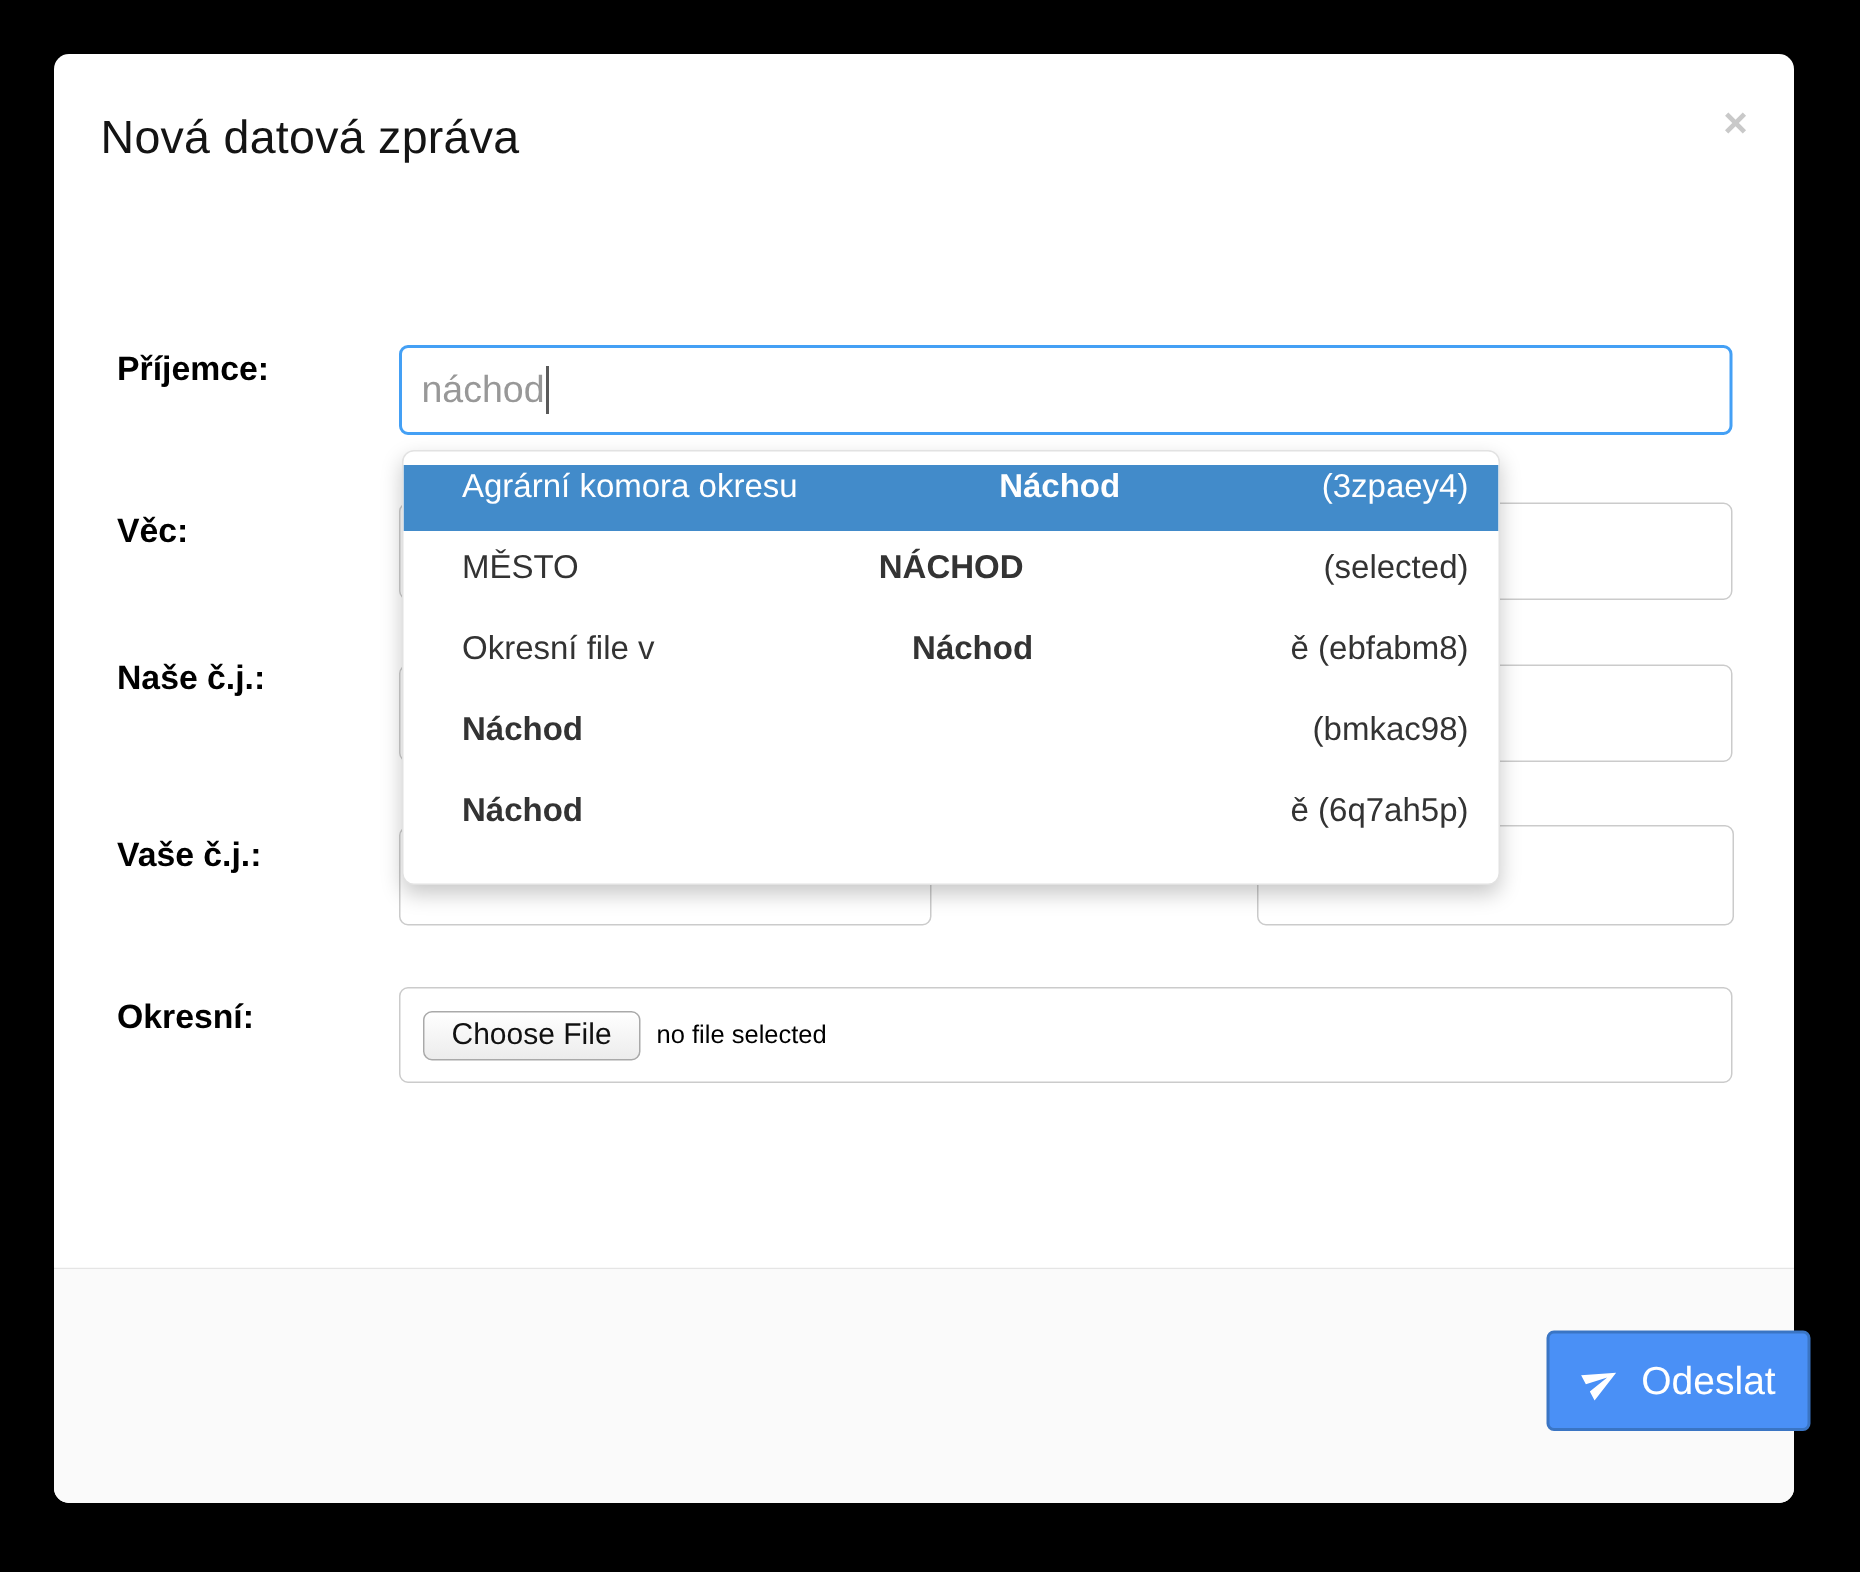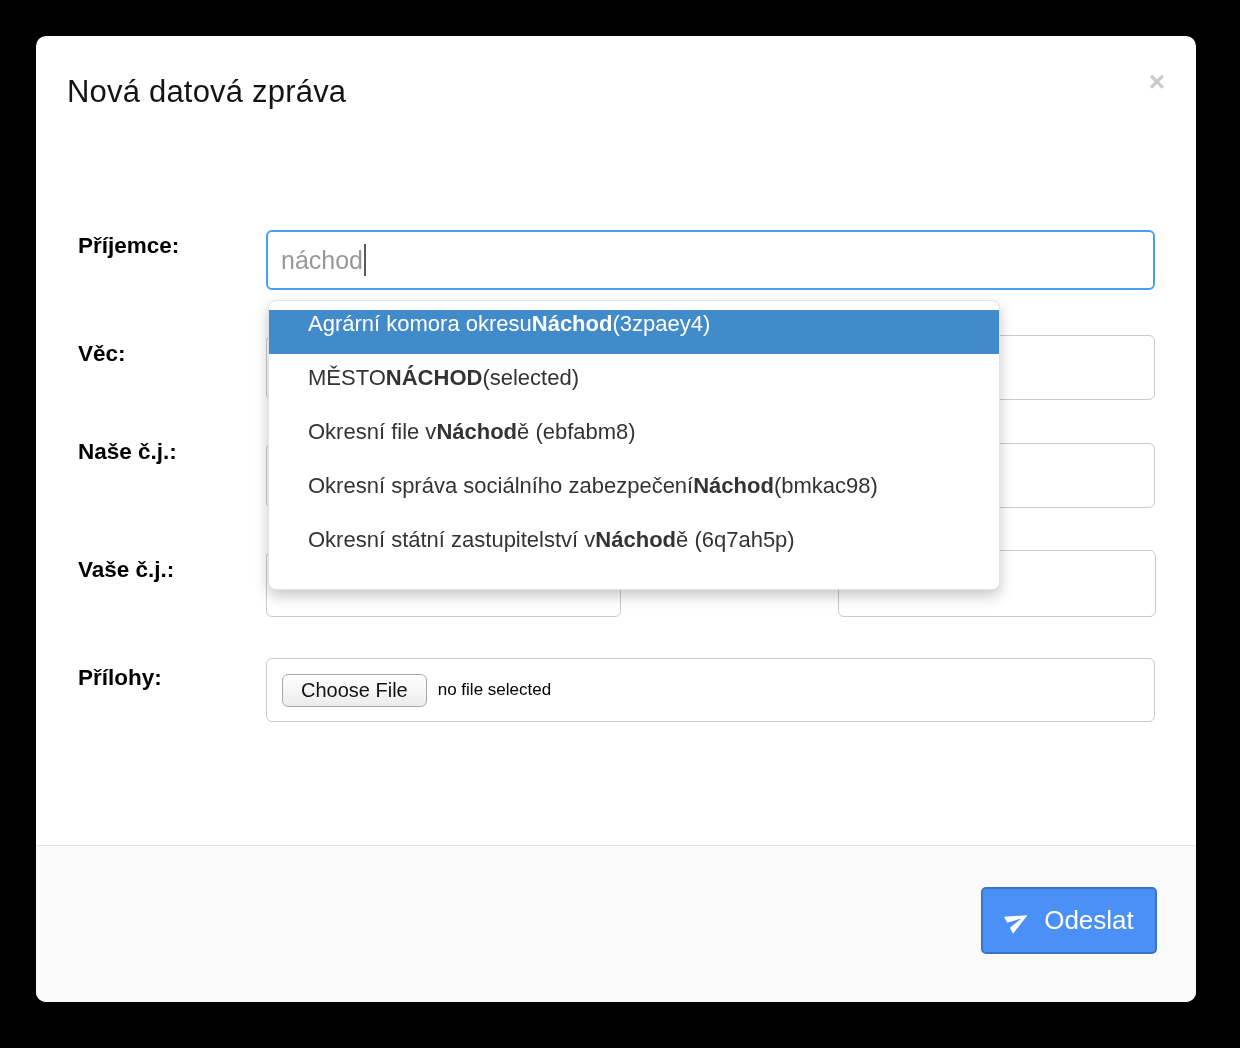--- a/index.html
+++ b/index.html
@@ -90,35 +90,36 @@
     z-index: 5;
     overflow: hidden;
   }
   .ac-item {
     height: 44px; margin-bottom: 10px;
     padding: 0 20px 16px 39px;
     display: flex; align-items: center;
     font-size: 22px; color: #333;
     white-space: nowrap;
     cursor: pointer;
+    justify-content: space-between;
   }
   .ac-item b { font-weight: 700; }
   .ac-item.selected {
     background: #428bca; color: #ffffff;
   }
 
   .modal-footer {
     position: absolute; left: 0; top: 809px;
     width: 1160px; height: 157px;
     background: #fafafa;
     border-top: 1px solid #e5e5e5;
     border-radius: 0 0 10px 10px;
   }
   .send-btn {
-    position: absolute; left: 945px; top: 41px;
+    position: absolute; left: 995px; top: 41px;
     width: 176px; height: 67px;
     background: #4a90f6;
     border: 2px solid #3a75c4;
     border-radius: 5px;
     display: flex; align-items: center; justify-content: center;
     gap: 13px;
     color: #ffffff; font-size: 26px;
     font-family: "Liberation Sans", "DejaVu Sans", sans-serif;
     cursor: pointer;
   }
@@ -130,21 +131,21 @@
 <div class="modal">
 
   <div class="modal-title">Nová datová zpráva</div>
 
   <button class="close-btn">×</button>
 
   <div class="field-label lbl-recipient">Příjemce:</div>
   <div class="field-label lbl-subject">Věc:</div>
   <div class="field-label lbl-ourref">Naše č.j.:</div>
   <div class="field-label lbl-yourref">Vaše č.j.:</div>
-  <div class="field-label lbl-attach">Přílohy:</div>
+  <div class="field-label lbl-attach">Okresní:</div>
 
   <div class="input-box recipient-input">
     <span>náchod</span>
       <span class="caret"></span>
   </div>
 
   <div class="input-box subject-input"></div>
   <div class="input-box ourref-input"></div>
   <div class="input-box yourref-input-left"></div>
   <div class="input-box yourref-input-right"></div>
@@ -164,26 +165,24 @@
         <span>MĚSTO </span>
         <b>NÁCHOD</b>
         <span> (selected)</span>
       </div>
       <div class="ac-item">
         <span>Okresní file v </span>
         <b>Náchod</b>
         <span>ě (ebfabm8)</span>
       </div>
       <div class="ac-item">
-        <span>Okresní správa sociálního zabezpečení </span>
         <b>Náchod</b>
         <span> (bmkac98)</span>
       </div>
       <div class="ac-item">
-        <span>Okresní státní zastupitelství v </span>
         <b>Náchod</b>
         <span>ě (6q7ah5p)</span>
       </div>
     </div>
 
   <div class="modal-footer">
     <button class="send-btn">
       <svg class="send-icon-svg" viewBox="0 0 24 24">
         <path d="M3 20.5 L22 12 L3 3.5 L3 9.5 L16 12 L3 14.5 Z" fill="#ffffff" transform="rotate(-28 12 12)"></path>
       </svg>

